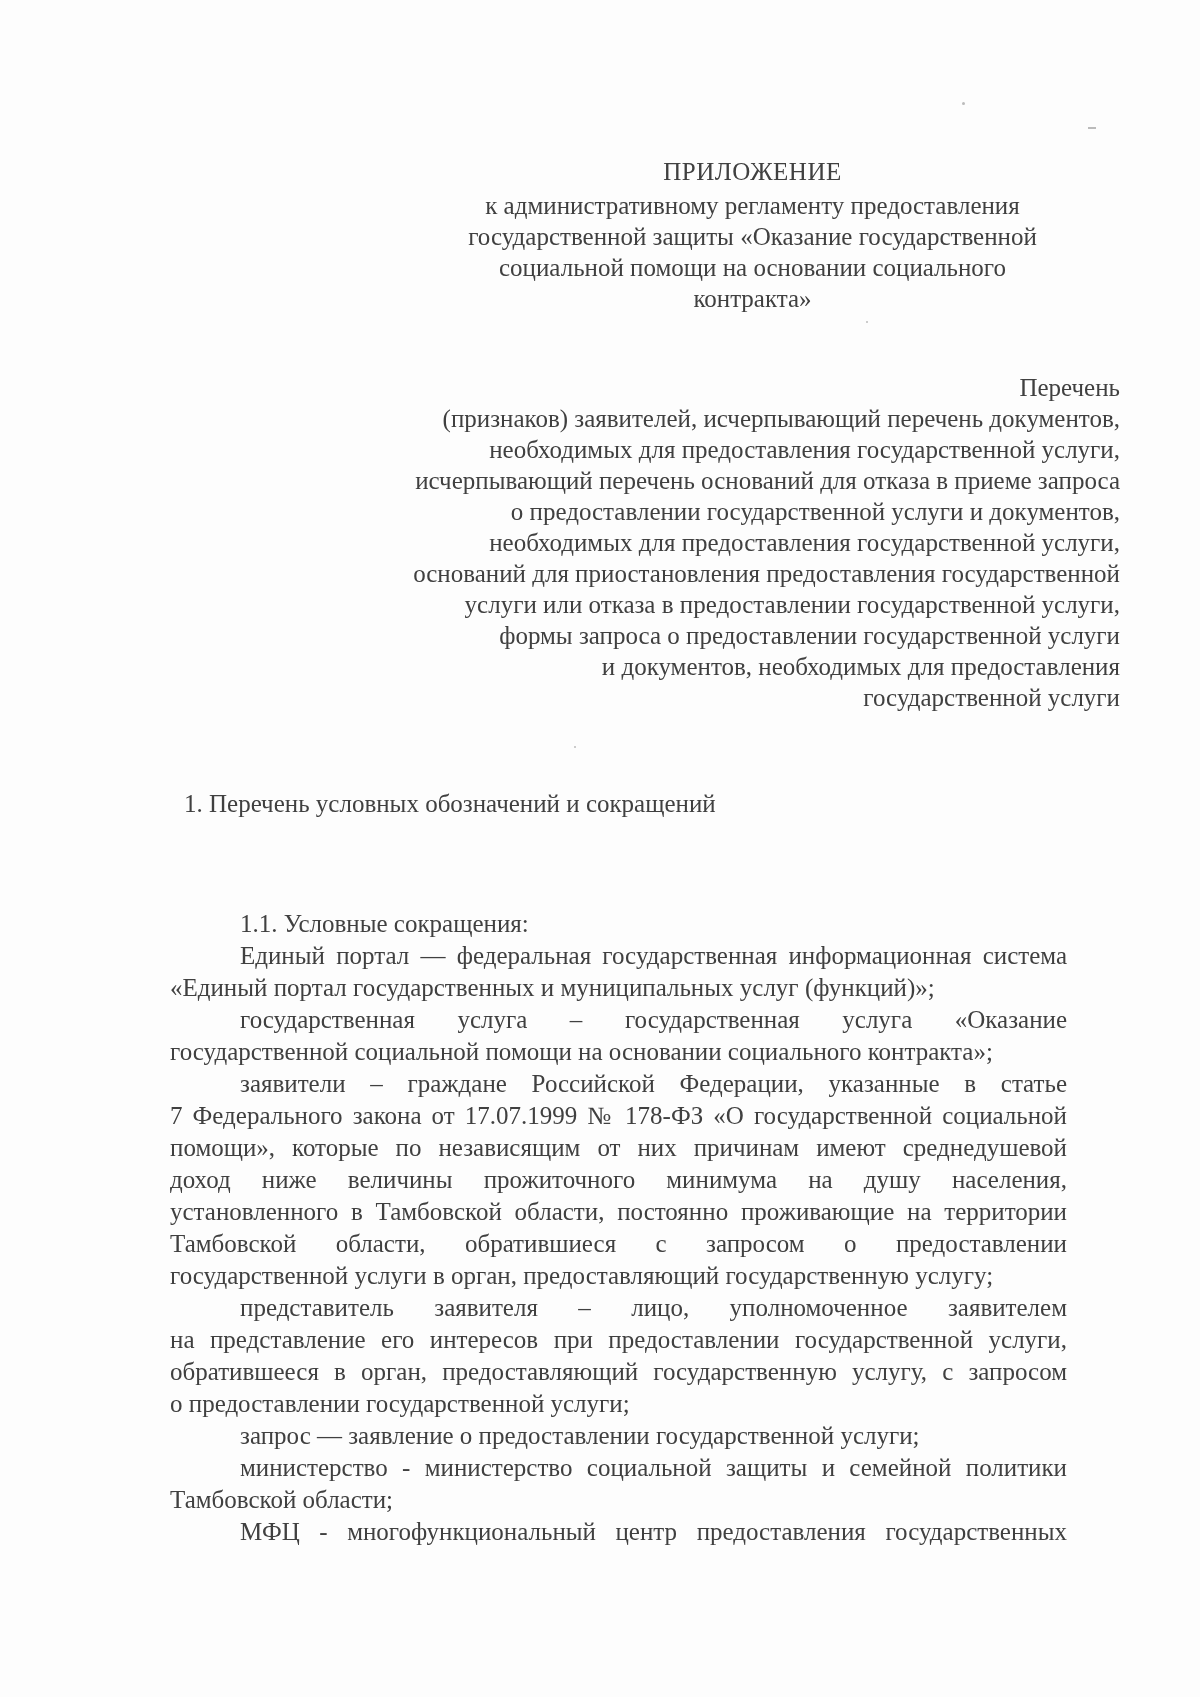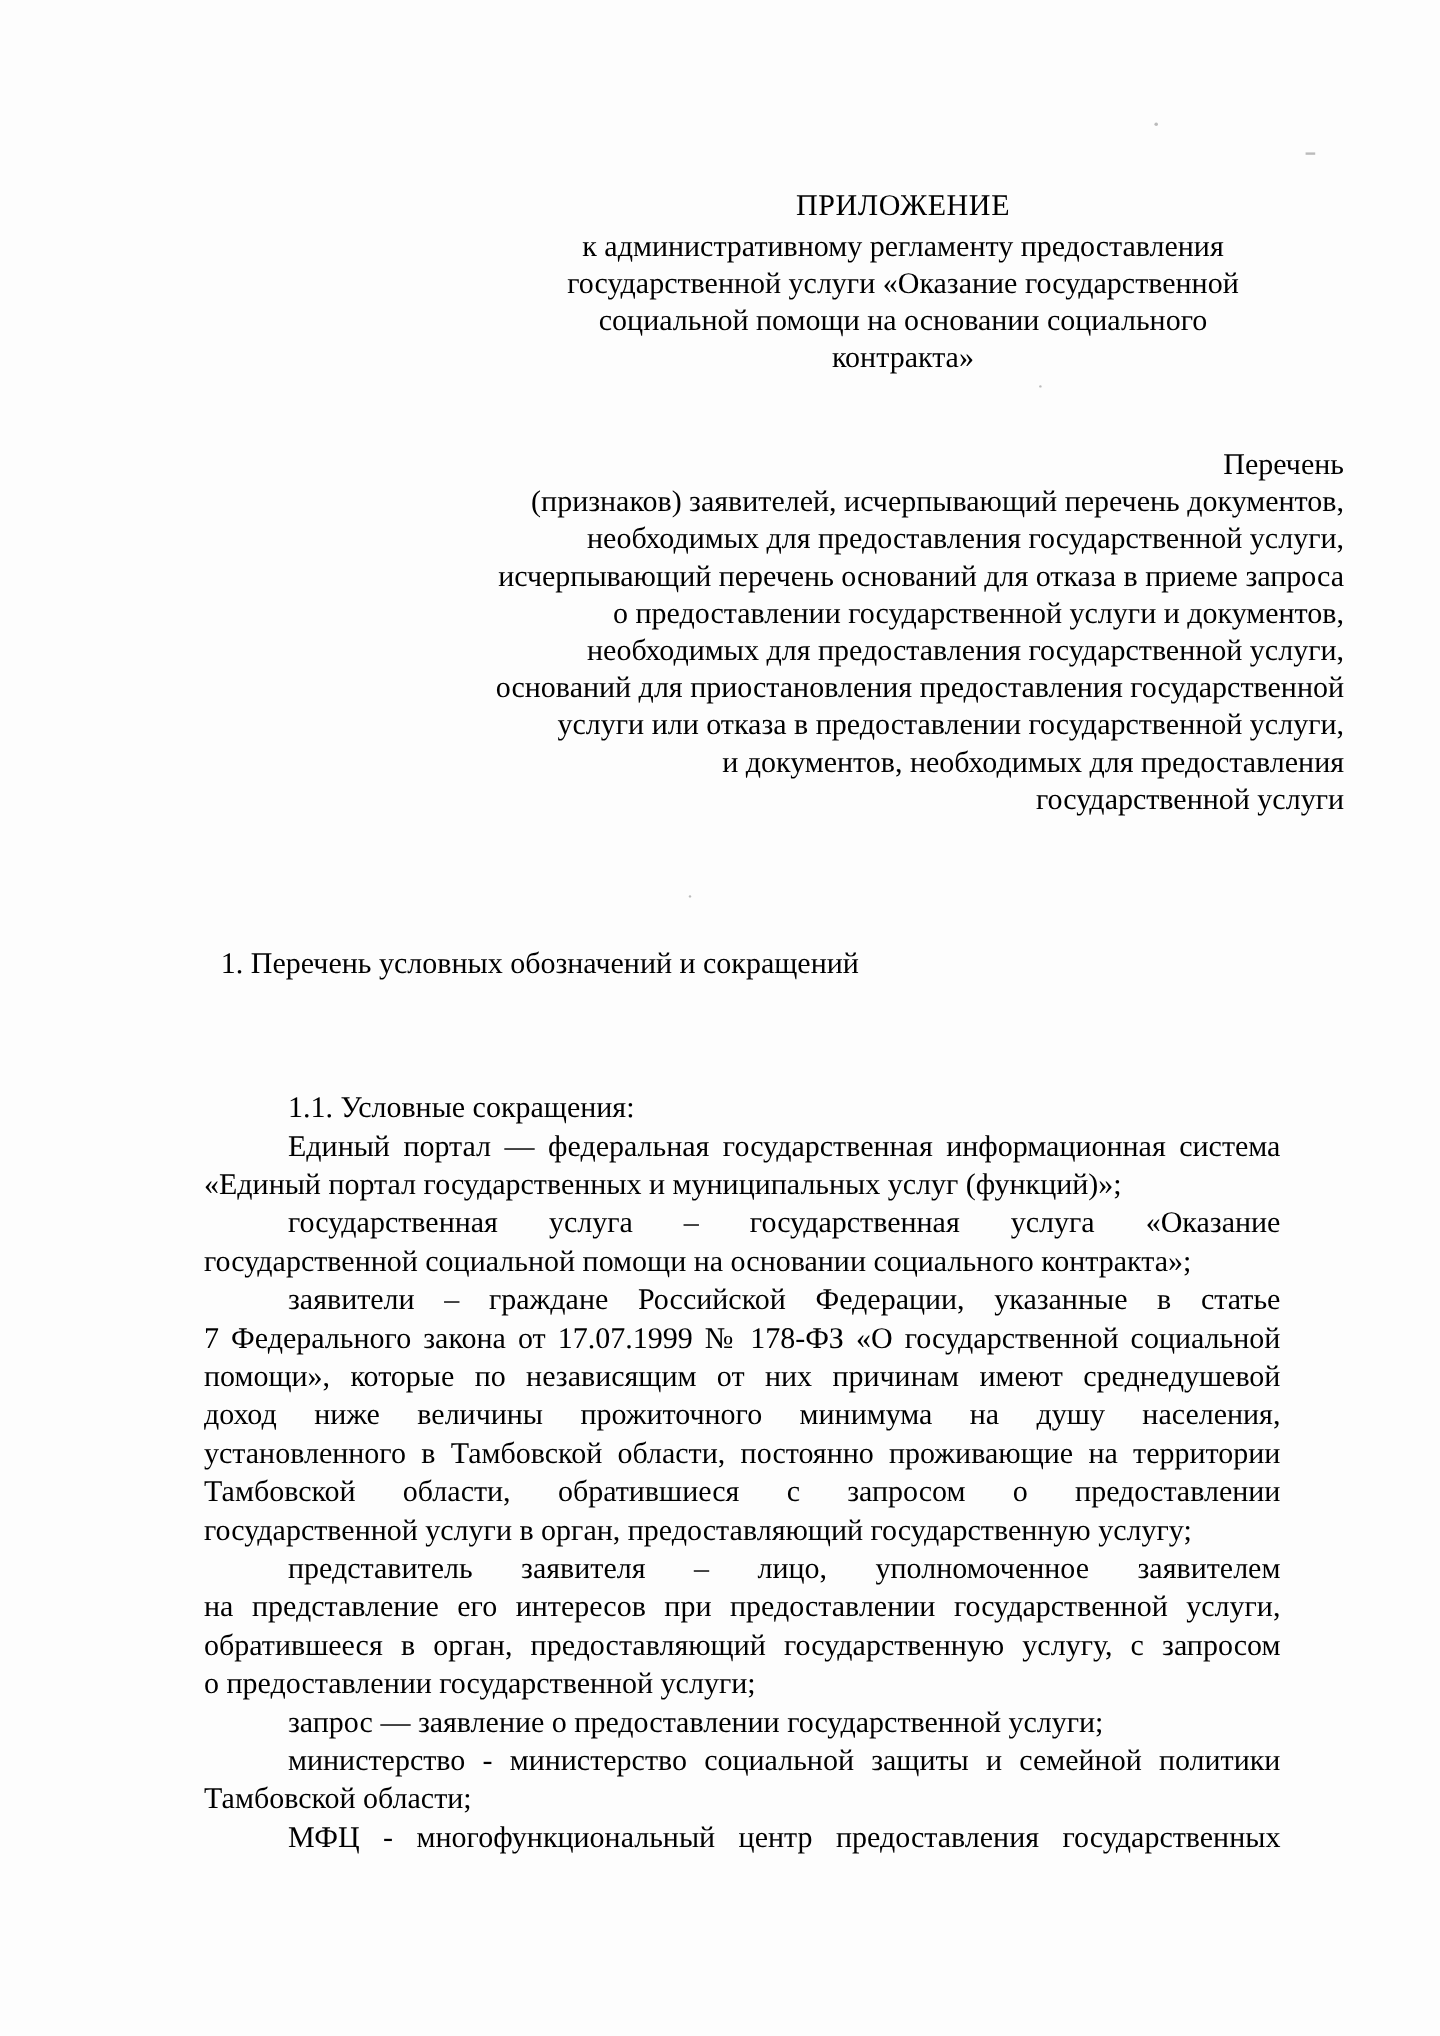--- a/index.html
+++ b/index.html
@@ -6,21 +6,21 @@
     margin: 0;
     padding: 0;
     background: #e8e8e8;
   }
   .page {
     position: relative;
     width: 1200px;
     height: 1697px;
     background: #fdfdfd;
     font-family: "Liberation Serif", "DejaVu Serif", serif;
-    color: #000000;
+    color: #404040;
     overflow: hidden;
   }
   .appendix {
     position: absolute;
     top: 156px;
     left: 460px;
     width: 585px;
     text-align: center;
     font-size: 25px;
     line-height: 31px;
@@ -77,35 +77,36 @@
 </style>
 </head>
 <body>
 
 <div class="page">
 
   <div class="appendix">
     <div class="appendix-title">ПРИЛОЖЕНИЕ</div>
     <div>
         <div class="hline">к административному регламенту предоставления</div>
-        <div class="hline">государственной услуги «Оказание государственной</div>
+        <div class="hline">государственной защиты «Оказание государственной</div>
         <div class="hline">социальной помощи на основании социального</div>
         <div class="hline">контракта»</div>
       </div>
   </div>
 
   <div class="doc-title">
       <div class="tline">Перечень</div>
       <div class="tline">(признаков) заявителей, исчерпывающий перечень документов,</div>
       <div class="tline">необходимых для предоставления государственной услуги,</div>
       <div class="tline">исчерпывающий перечень оснований для отказа в приеме запроса</div>
       <div class="tline">о предоставлении государственной услуги и документов,</div>
       <div class="tline">необходимых для предоставления государственной услуги,</div>
       <div class="tline">оснований для приостановления предоставления государственной</div>
       <div class="tline">услуги или отказа в предоставлении государственной услуги,</div>
+      <div class="tline">формы запроса о предоставлении государственной услуги</div>
       <div class="tline">и документов, необходимых для предоставления</div>
       <div class="tline">государственной услуги</div>
     </div>
 
   <div class="section-heading">1. Перечень условных обозначений и сокращений</div>
 
   <div class="body-text">
       <div class="para">
         <div class="bline first lastl">1.1. Условные сокращения:</div>
       </div>

